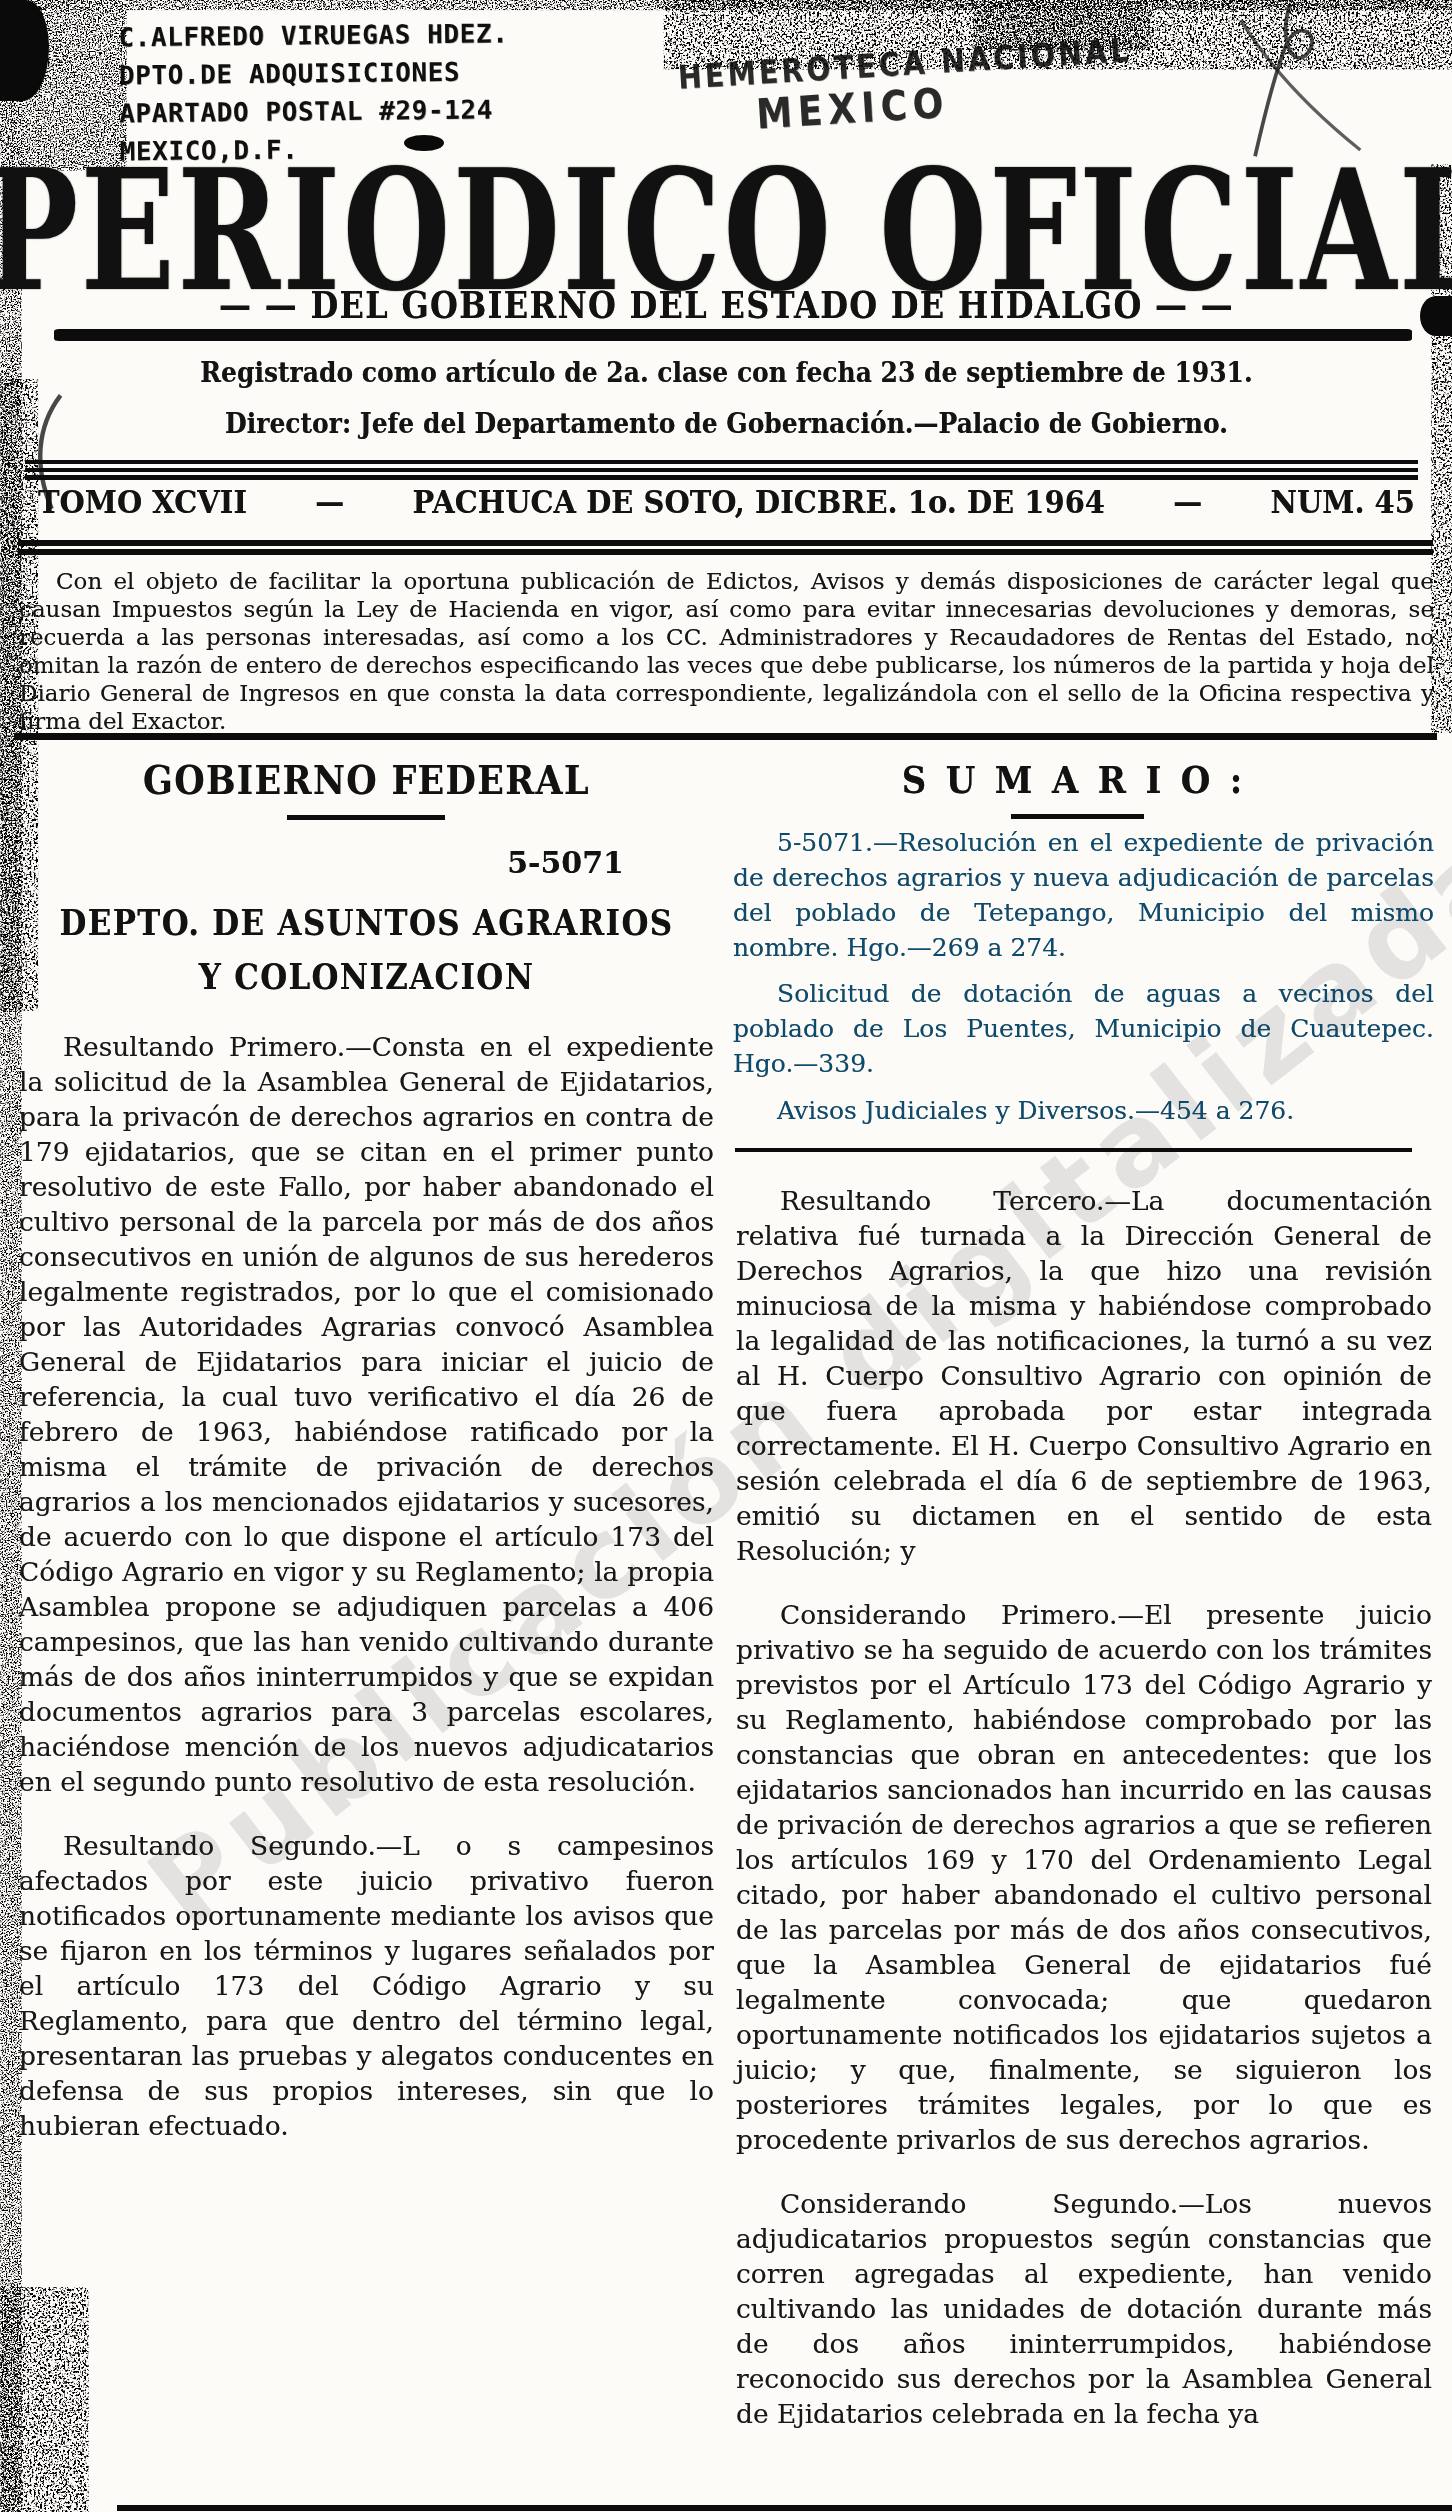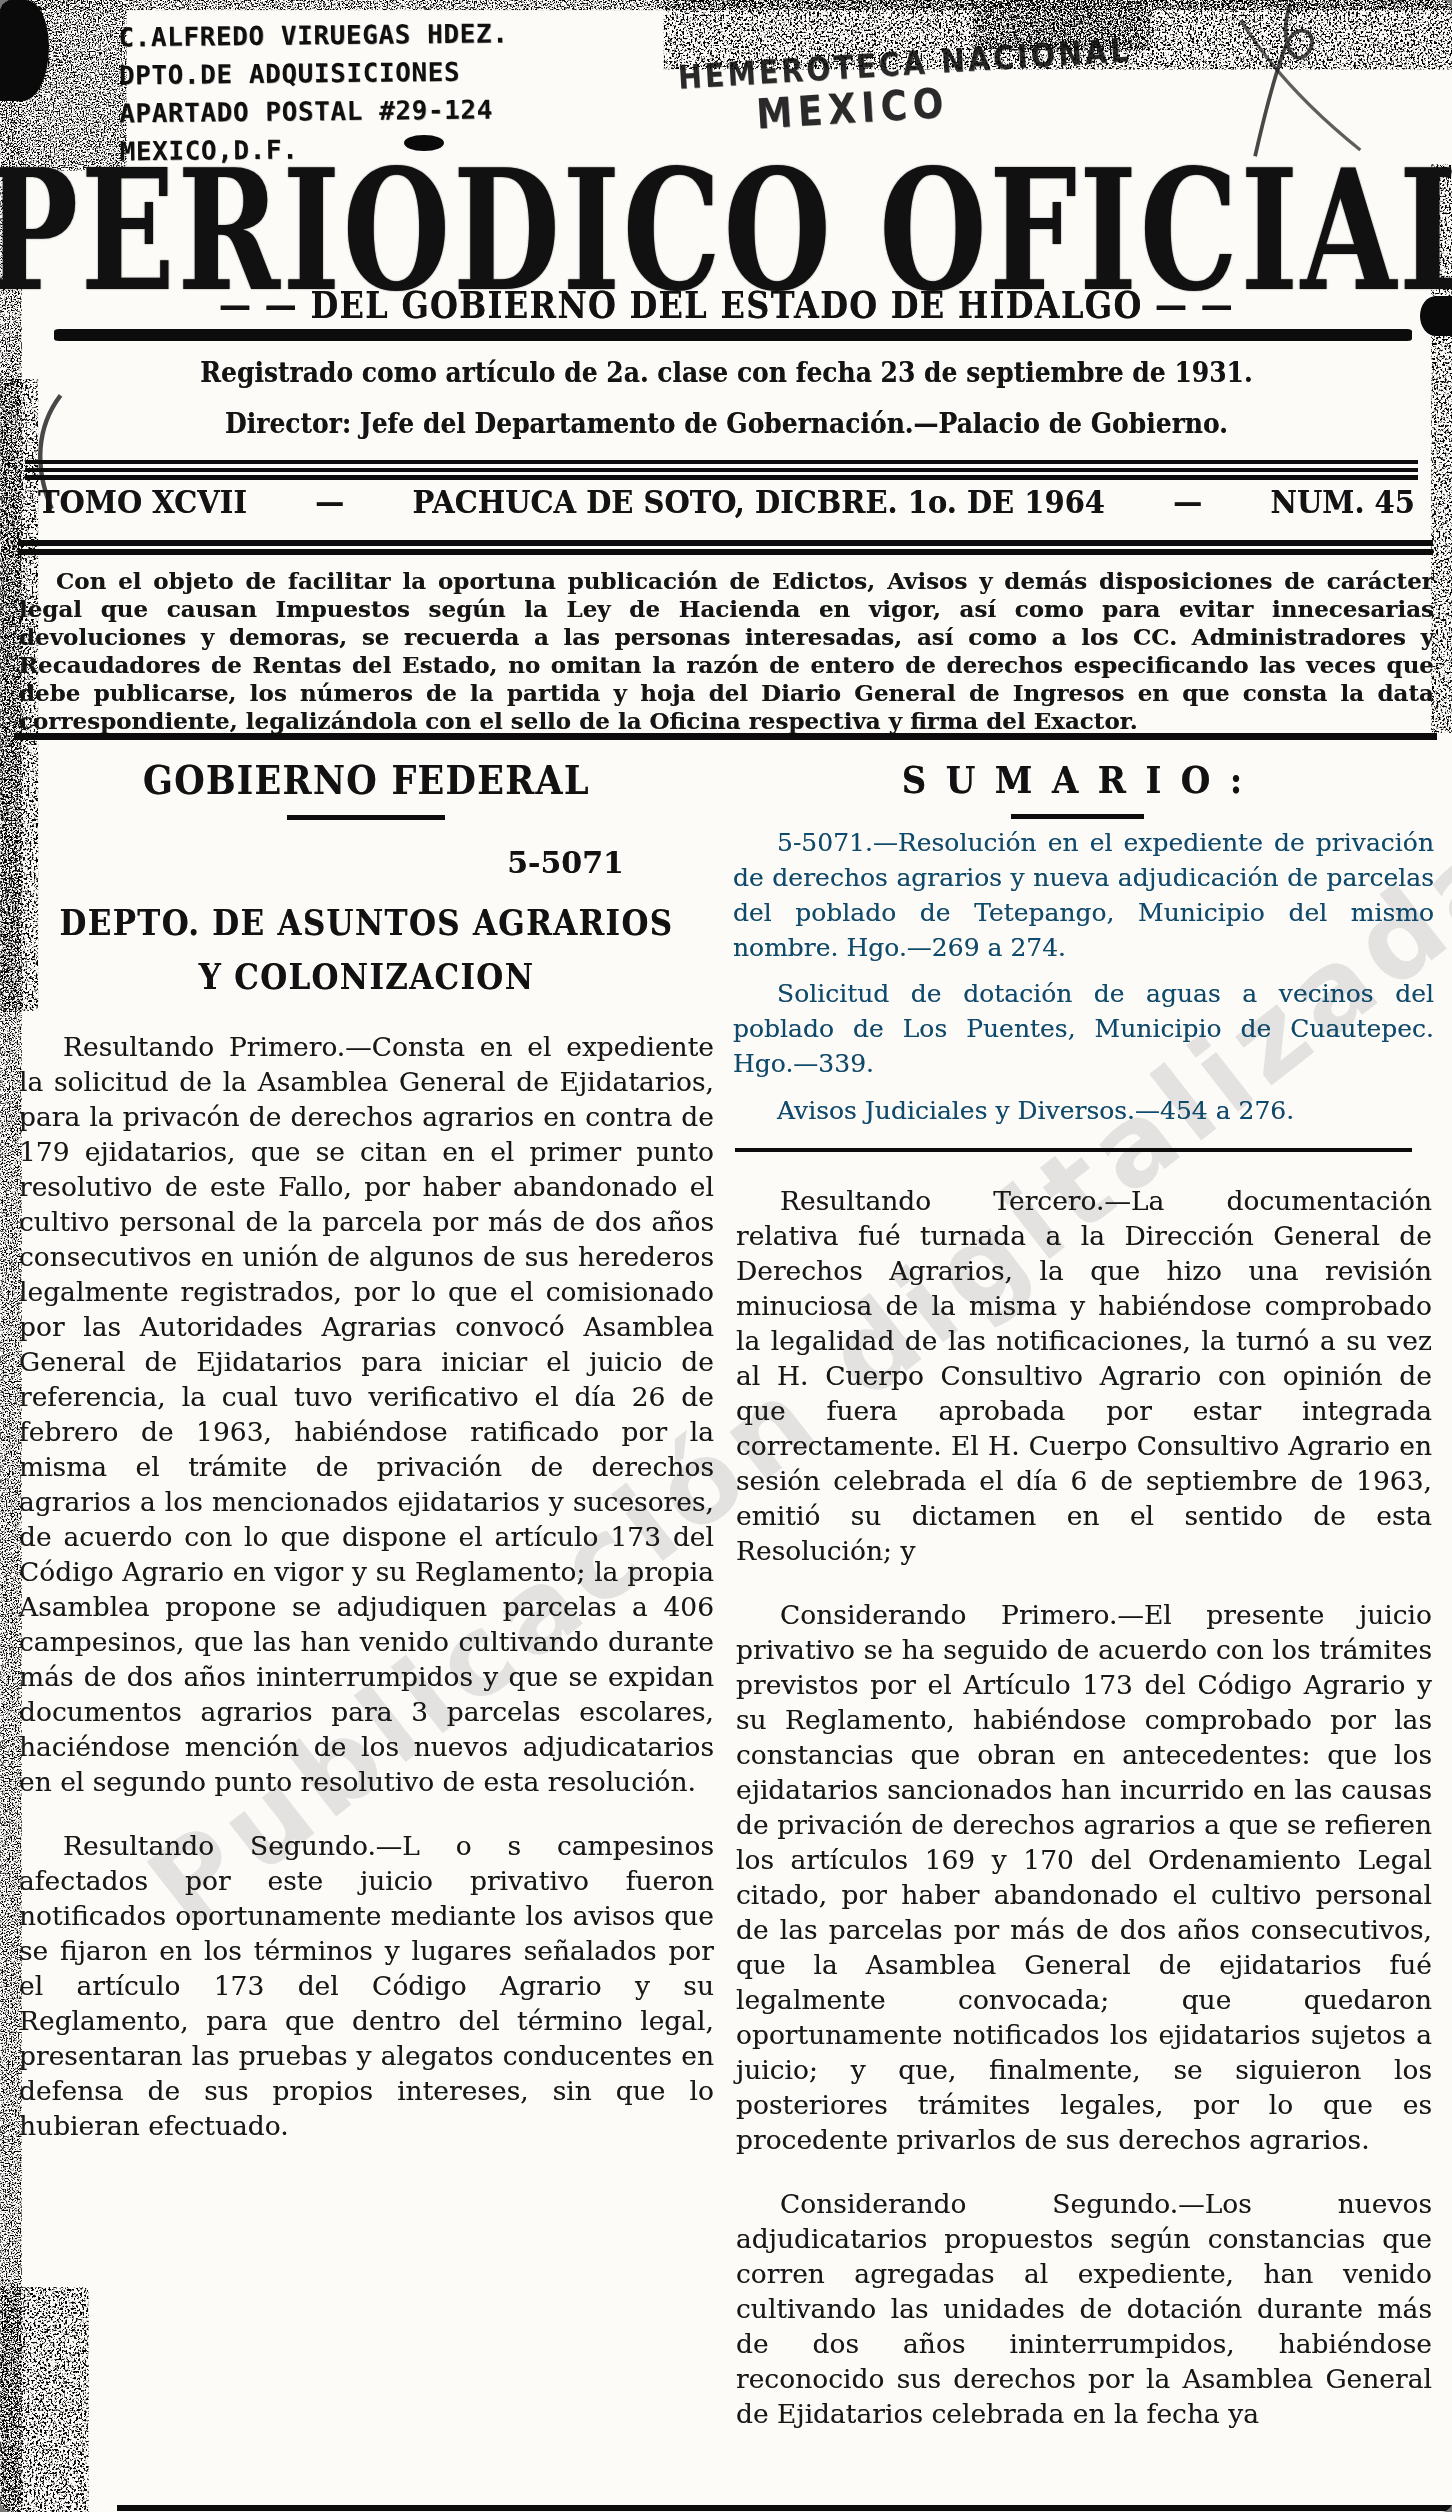--- a/index.html
+++ b/index.html
@@ -4,21 +4,20 @@
 <style>
   html,body{margin:0;padding:0;background:#777;}
   .page{
     position:relative;
     width:1453px;height:2512px;
     margin:0 auto;
     background:#fcfbf8;
     overflow:hidden;
     font-family:"DejaVu Serif","Liberation Serif",serif;
     color:#161616;
-    border-radius:12px;
   }
   
   .address{
     position:absolute;left:119px;top:16.4px;width:455px;
     font-family:"DejaVu Sans Mono","Liberation Mono",monospace;
     font-weight:bold;font-size:26px;line-height:38px;letter-spacing:0.6px;
     transform:rotate(-0.6deg);
     color:#101010;text-shadow:0.6px 0.6px 0 rgba(0,0,0,.35);
     white-space:nowrap;
   }
@@ -67,21 +66,21 @@
   .dirline{top:409px;}
   .volrow{
     position:absolute;left:38px;top:485px;width:1377px;
     display:flex;justify-content:space-between;align-items:baseline;
     font-weight:bold;font-size:29px;transform:scaleY(1.1);
     color:#131313;text-shadow:0 0 0.6px rgba(0,0,0,.5);white-space:nowrap;
   }
   
   .notice{
     position:absolute;left:19px;top:567px;width:1415px;
-    font-weight:bold;font-size:23px;line-height:28px;
+    font-weight:normal;font-size:23px;line-height:28px;
     text-align:justify;text-indent:37px;
     color:#151515;text-shadow:0 0 0.6px rgba(0,0,0,.45);
   }
   
   .colhead{position:absolute;font-weight:bold;color:#121212;text-shadow:0 0 0.6px rgba(0,0,0,.5);}
   .gob{left:19px;top:760px;width:695px;text-align:center;font-size:35px;letter-spacing:1.3px;transform:scaleY(1.1);}
   .docnum{left:5px;top:845px;width:619px;text-align:right;font-size:30px;}
   .dept1{left:19px;top:905px;width:695px;text-align:center;font-size:31px;letter-spacing:1.3px;transform:scaleY(1.12);}
   .dept2{left:19px;top:959px;width:695px;text-align:center;font-size:31px;letter-spacing:1.3px;transform:scaleY(1.12);}
   .sumtitle{left:736px;top:760px;width:676px;text-align:center;font-size:34px;letter-spacing:3.8px;transform:scaleY(1.1);}

